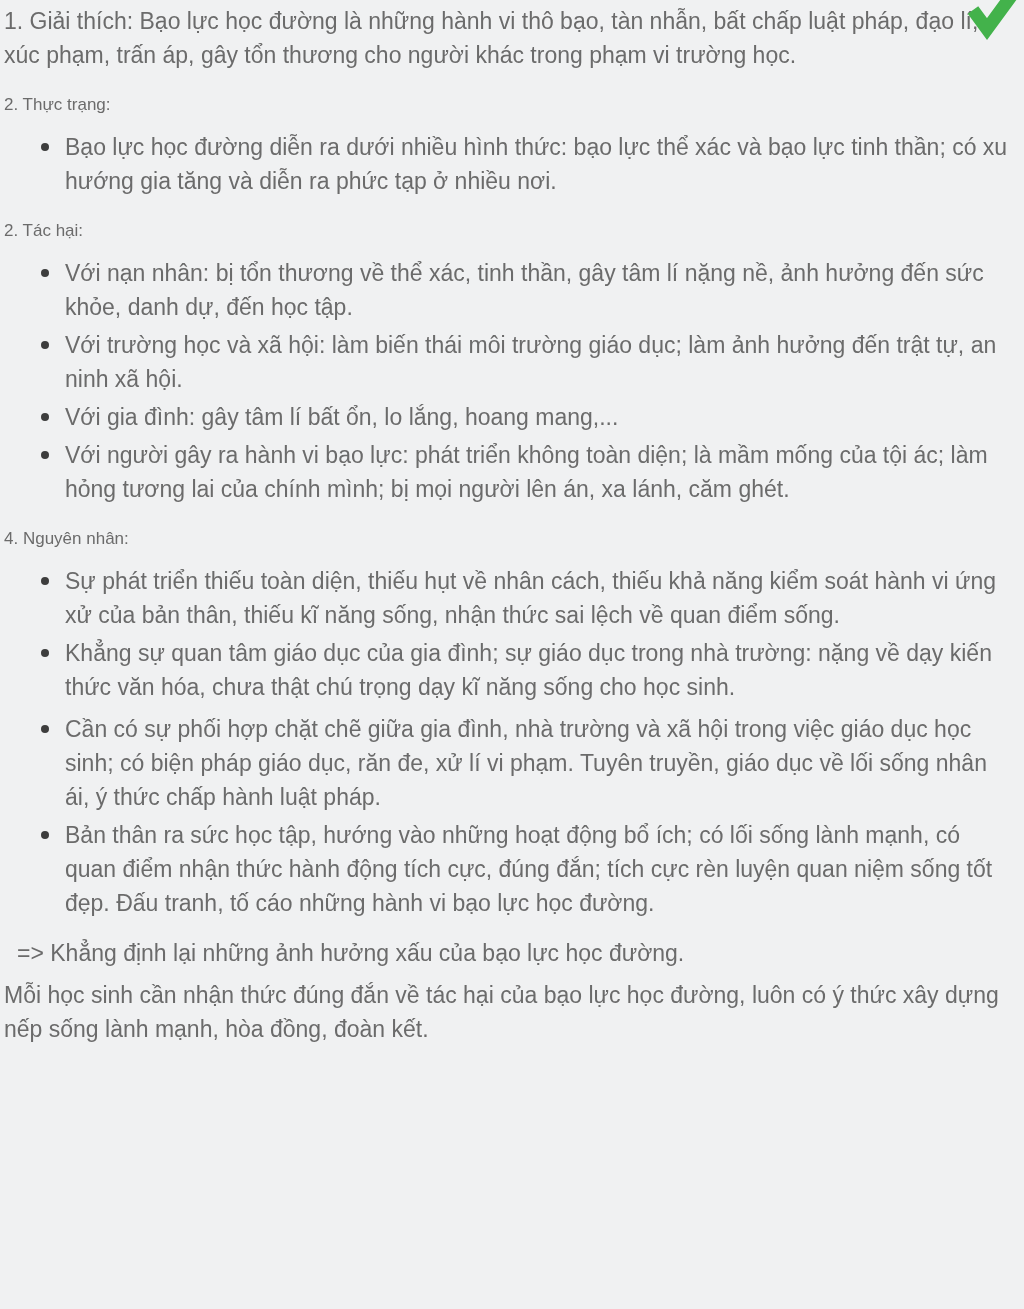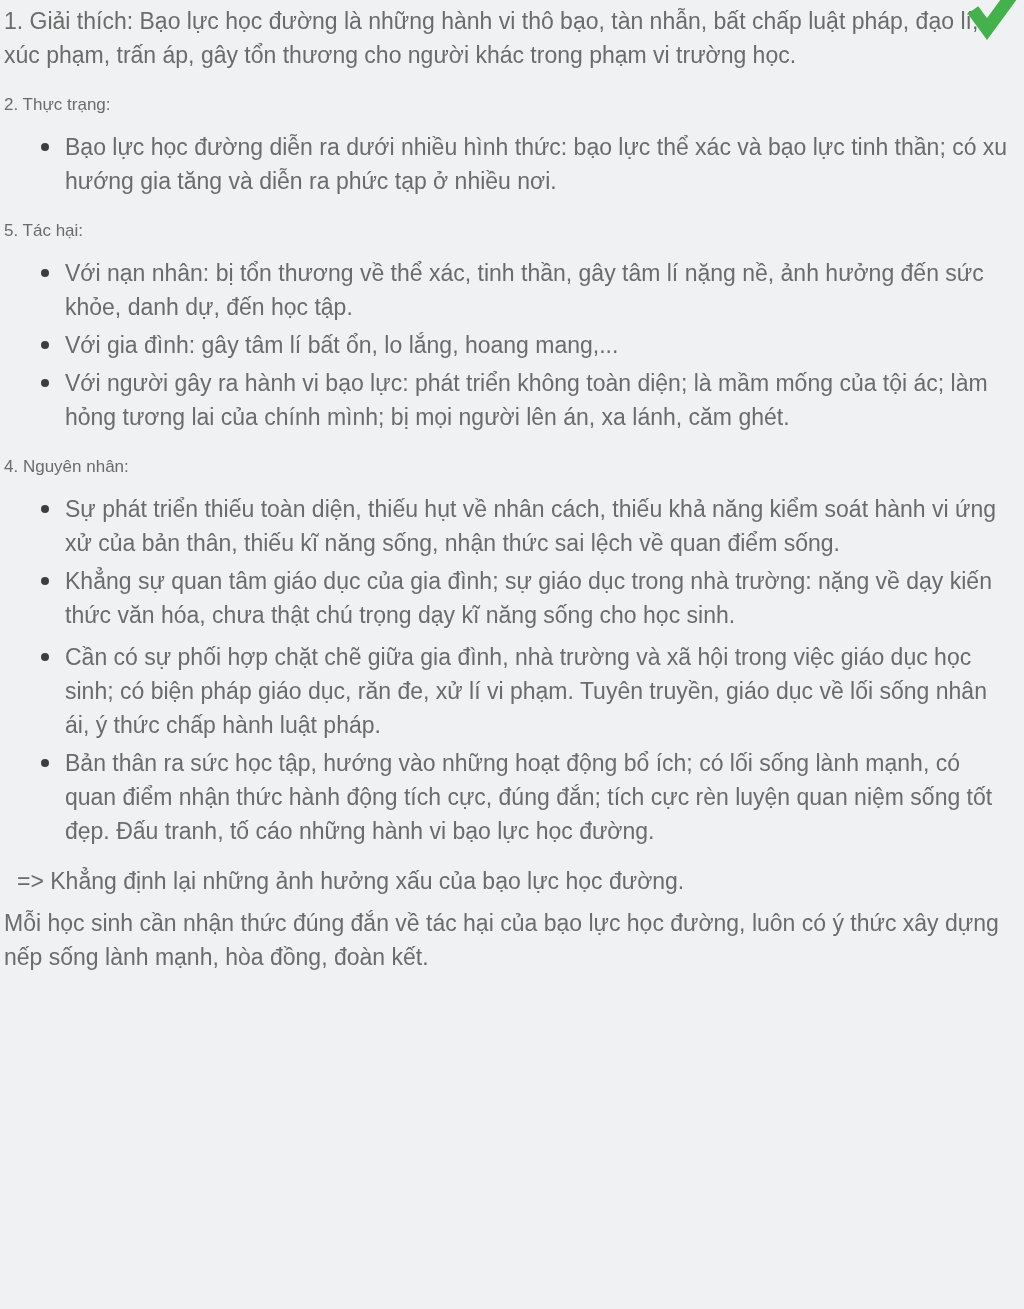--- a/index.html
+++ b/index.html
@@ -69,23 +69,24 @@
     </svg>
   </span>
 
   <p class="lead">1. Giải thích: Bạo lực học đường là những hành vi thô bạo, tàn nhẫn, bất chấp luật pháp, đạo lí, xúc phạm, trấn áp, gây tổn thương cho người khác trong phạm vi trường học.</p>
 
   <p class="sec-heading">2. Thực trạng:</p>
   <ul class="bullets">
     <li>Bạo lực học đường diễn ra dưới nhiều hình thức: bạo lực thể xác và bạo lực tinh thần; có xu hướng gia tăng và diễn ra phức tạp ở nhiều nơi.</li>
   </ul>
 
-  <p class="sec-heading">5. Tác hại:</p>
+  <p class="sec-heading">2. Tác hại:</p>
   <ul class="bullets">
     <li>Với nạn nhân: bị tổn thương về thể xác, tinh thần, gây tâm lí nặng nề, ảnh hưởng đến sức khỏe, danh dự, đến học tập.</li>
+    <li>Với trường học và xã hội: làm biến thái môi trường giáo dục; làm ảnh hưởng đến trật tự, an ninh xã hội.</li>
     <li>Với gia đình: gây tâm lí bất ổn, lo lắng, hoang mang,...</li>
     <li>Với người gây ra hành vi bạo lực: phát triển không toàn diện; là mầm mống của tội ác; làm hỏng tương lai của chính mình; bị mọi người lên án, xa lánh, căm ghét.</li>
   </ul>
 
   <p class="sec-heading">4. Nguyên nhân:</p>
   <ul class="bullets">
     <li>Sự phát triển thiếu toàn diện, thiếu hụt về nhân cách, thiếu khả năng kiểm soát hành vi ứng xử của bản thân, thiếu kĩ năng sống, nhận thức sai lệch về quan điểm sống.</li>
     <li>Khẳng sự quan tâm giáo dục của gia đình; sự giáo dục trong nhà trường: nặng về dạy kiến thức văn hóa, chưa thật chú trọng dạy kĩ năng sống cho học sinh.</li>
   </ul>
 

